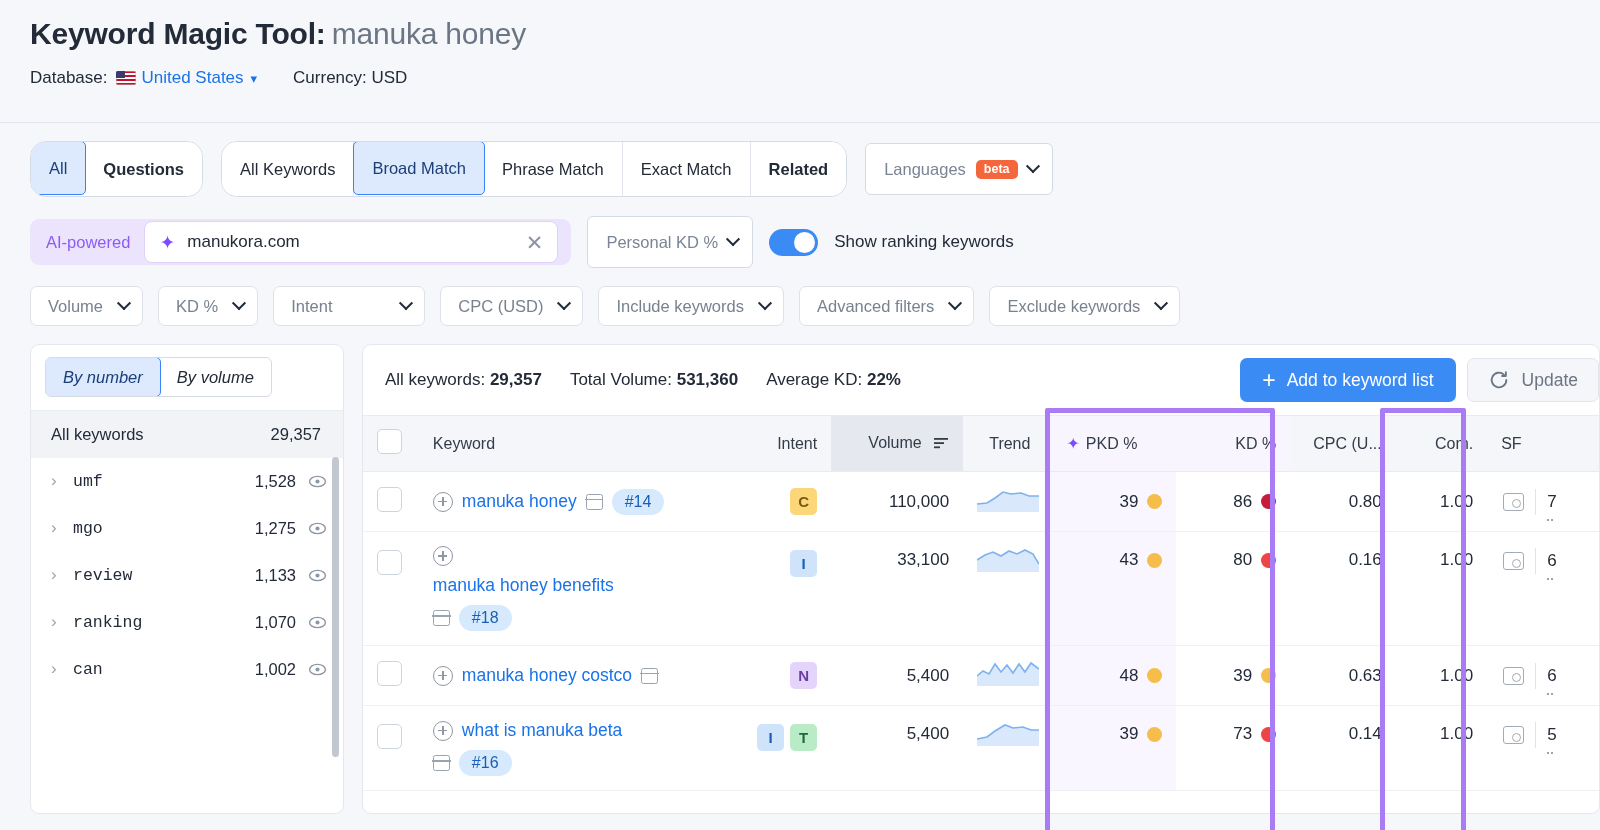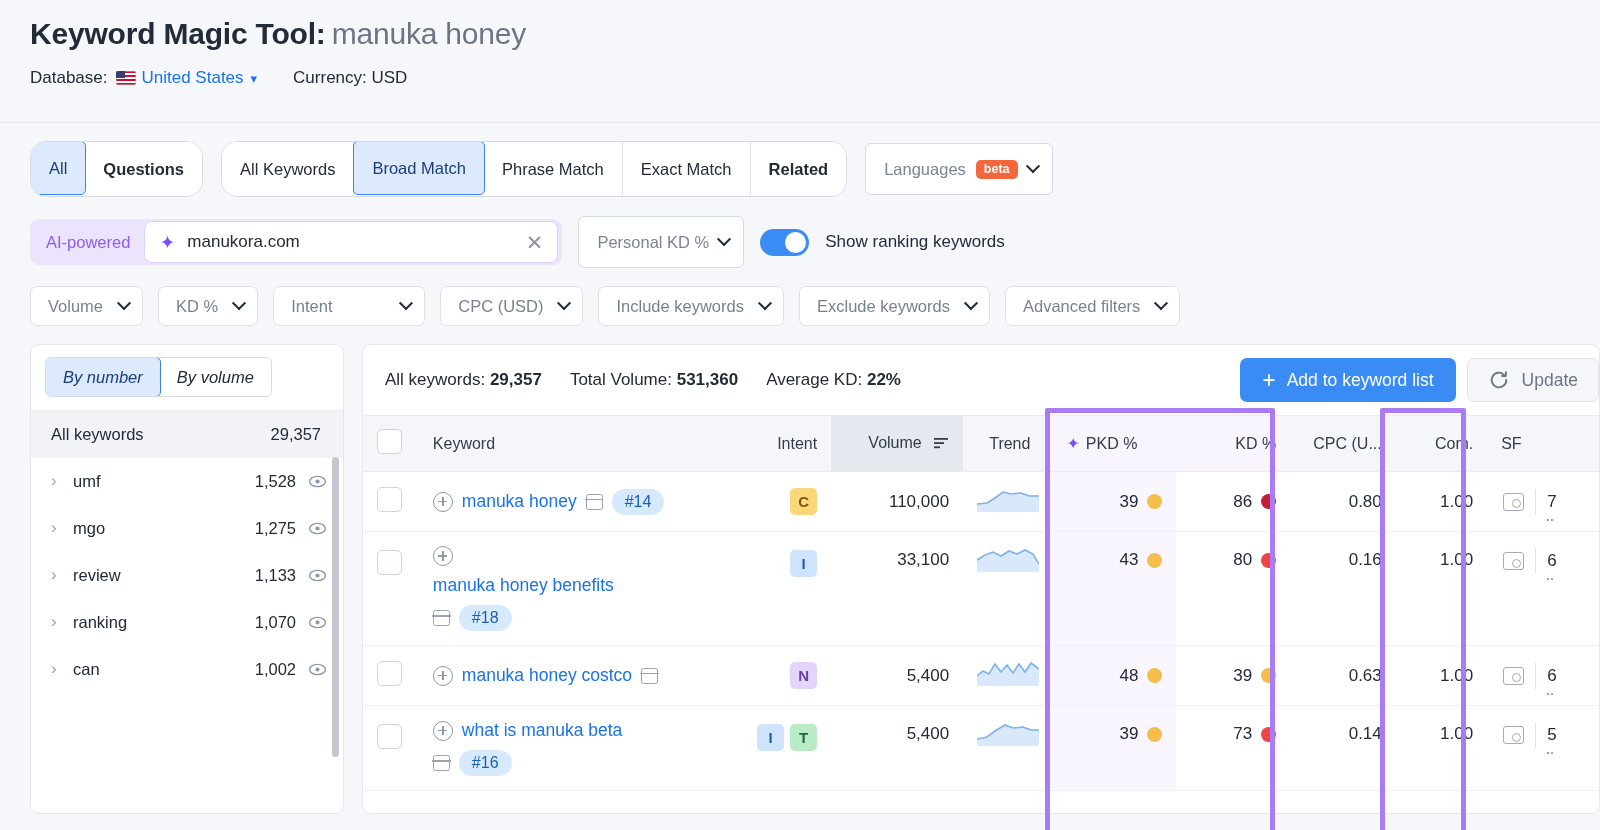--- a/index.html
+++ b/index.html
@@ -54,21 +54,21 @@
   }
   .pill-btn {
     height:52px; display:inline-flex; align-items:center; gap:10px; padding:0 14px 0 18px;
     border:1px solid #d5dbe3; border-radius:6px; background:#fff; font-size:16.5px; color:#7b8494; cursor:pointer;
     white-space:nowrap;
   }
   .beta { background:#f4663c; color:#fff; font-size:12.5px; font-weight:700; border-radius:5px; padding:2px 8px 3px; }
 
   .ai-row { margin-top:19px; display:flex; align-items:center; gap:16px; }
   .ai-wrap {
-    display:flex; align-items:center; background:#ece3fd; border-radius:9px; height:46px; padding-right:2px;
+    display:flex; align-items:center; background:#ece3fd; border-radius:9px; height:46px; padding-right:11px;
   }
   .ai-label { font-size:16.5px; color:#8b5cf6; padding:0 14px 0 16px; white-space:nowrap; }
   .ai-input {
     display:flex; align-items:center; gap:12px; background:#fff; border:1px solid #ded2fb;
     border-radius:8px; height:42px; width:414px; padding:0 14px; margin:2px 2px 2px 0;
   }
   .sparkle { color:#7c4dff; font-size:19px; line-height:1; }
   .ai-val { font-size:17px; color:#232b38; flex:1; }
   .x-icon { color:#8b95a5; font-size:21px; line-height:1; cursor:pointer; }
   .toggle {
@@ -96,21 +96,21 @@
   .side-seg .opt.active { background:#ddeafd; color:#1a3f79; border:1.5px solid #3b82f6; border-radius:5px; margin:-1px; }
   .side-allrow {
     display:flex; justify-content:space-between; align-items:center; padding:14px 22px 14px 20px;
     background:#f1f3f7; border-top:1px solid #e9edf2; font-size:16.5px; color:#232b38;
   }
   .side-item {
     display:flex; align-items:center; padding:13px 16px 13px 20px; font-size:16.5px; color:#232b38;
     border-bottom:1px solid transparent;
   }
   .side-item .arrow { color:#9aa3b0; font-size:17px; width:22px; flex:none; }
-  .side-item .name { flex:1; }
+  .side-item .name { flex:1;font-family:Liberation Mono, monospace; }
   .side-item .num { color:#232b38; margin-right:12px; }
   .eye { width:19px; height:19px; flex:none; }
   .side-scroll {
     position:absolute; right:4px; top:112px; width:7px; height:300px; background:#c3c8d0; border-radius:4px;
   }
 
   .table-card {
     flex:1; background:#fff; border:1px solid #e4e8ee; border-radius:9px; overflow:hidden; position:relative;
     height:470px;
   }
@@ -248,25 +248,25 @@
       </div>
     <div class="filter">
         <span>CPC (USD)</span>
         <span class="chev-sm"></span>
       </div>
     <div class="filter">
         <span>Include keywords</span>
         <span class="chev-sm"></span>
       </div>
     <div class="filter">
+        <span>Advanced filters</span>
+        <span class="chev-sm"></span>
+      </div>
+    <div class="filter">
         <span>Exclude keywords</span>
-        <span class="chev-sm"></span>
-      </div>
-    <div class="filter">
-        <span>Advanced filters</span>
         <span class="chev-sm"></span>
       </div>
   </div>
 </div>
 
 <div class="body">
 
   <div class="sidebar">
     <div class="side-toggle">
       <div class="side-seg">

